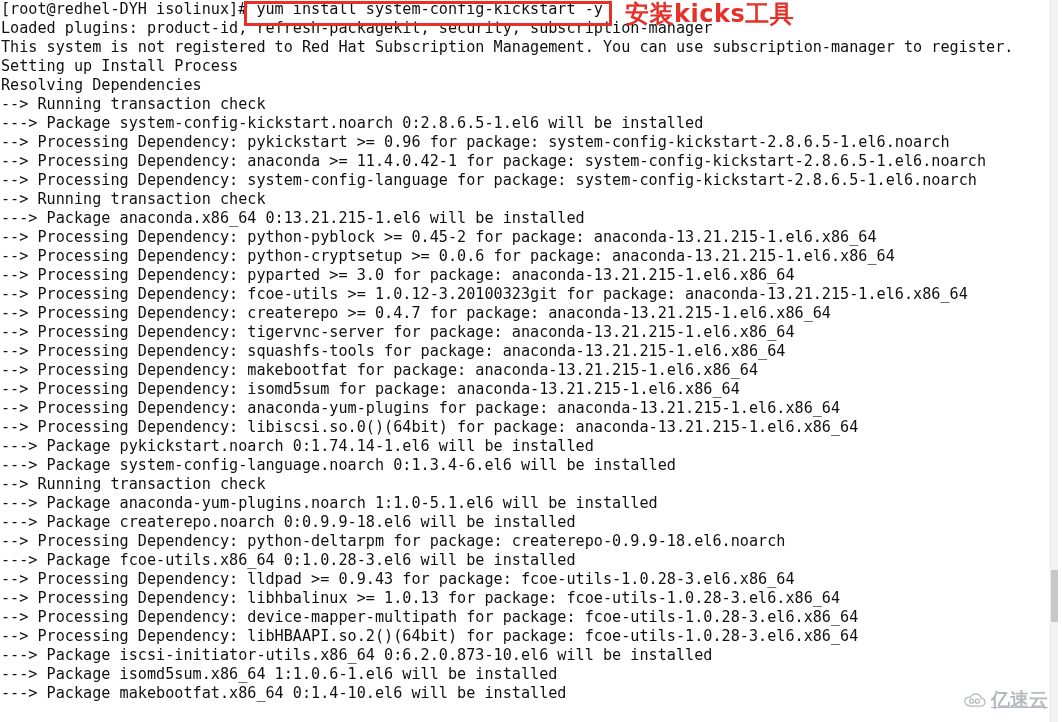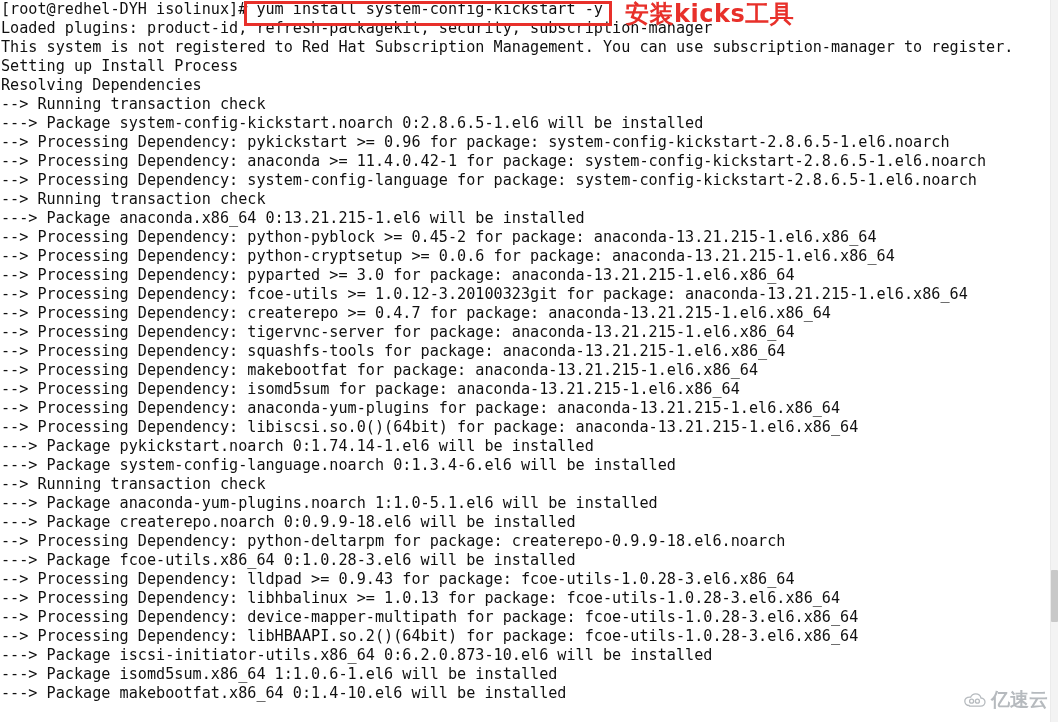--- a/index.html
+++ b/index.html
@@ -112,20 +112,21 @@
     opacity: 0.72;
     pointer-events: none;
   }
   #watermark .wm-text {
     color: #9aa0a6;
     font-family: "DejaVu Sans", "Liberation Sans", sans-serif;
     font-size: 19px;
     font-weight: 700;
     letter-spacing: 0px;
     white-space: pre;
+    text-decoration: underline;
   }
   #watermark .wm-icon svg { display: block; }
 </style>
 </head>
 <body>
 
 <div id="terminal">
 
   <div id="console-lines">
       <div class="term-line">[root@redhel-DYH isolinux]# yum install system-config-kickstart -y</div>

